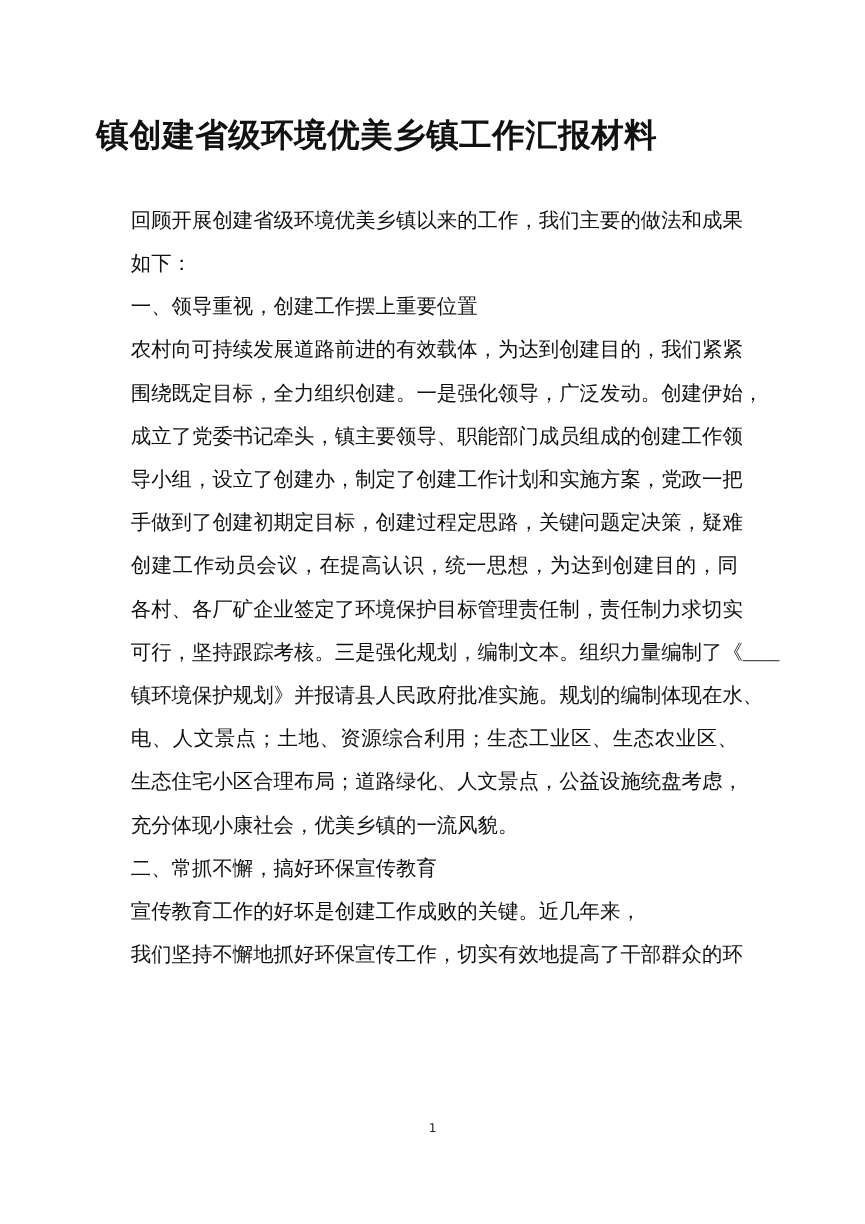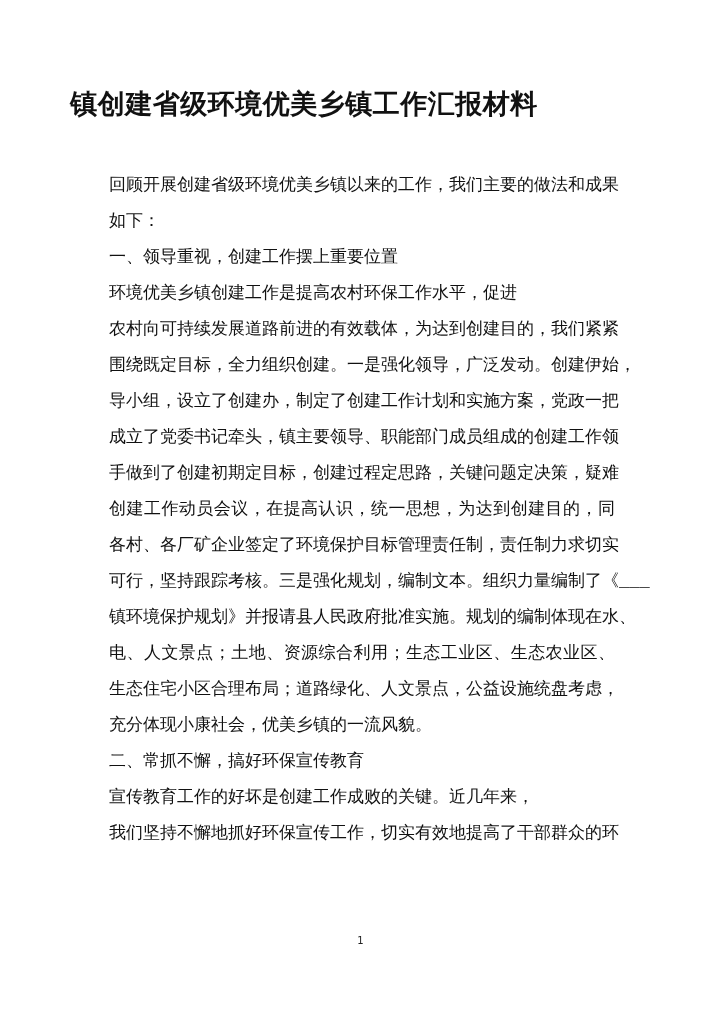--- a/index.html
+++ b/index.html
@@ -27,21 +27,21 @@
       left: 0;
       top: 84px;
       width: 608px;
       text-align: center;
       font-family: "DejaVu Sans", "Liberation Sans", sans-serif;
       font-weight: bold;
       font-size: 27px;
       line-height: 40px;
       letter-spacing: 0.5px;
       color: #111111;
-      margin: 0;
+      margin: 10px;
     }
     .body-text {
       position: absolute;
       left: 109px;
       top: 168px;
       width: 506px;
       margin: 0;
       padding: 0;
     }
     .line {
@@ -74,25 +74,24 @@
 </head>
 <body>
 
 <div class="page">
   <h1 class="title">镇创建省级环境优美乡镇工作汇报材料</h1>
 
   <div class="body-text">
     <span class="line">回顾开展创建省级环境优美乡镇以来的工作，我们主要的做法和成果</span>
     <span class="line short">如下：</span>
     <span class="line short">一、领导重视，创建工作摆上重要位置</span>
-    <span class="line short">环境优美乡镇创建工作是提高农村环保工作水平，促进</span>
     <span class="line">农村向可持续发展道路前进的有效载体，为达到创建目的，我们紧紧</span>
     <span class="line">围绕既定目标，全力组织创建。一是强化领导，广泛发动。创建伊始，</span>
+    <span class="line">成立了党委书记牵头，镇主要领导、职能部门成员组成的创建工作领</span>
     <span class="line">导小组，设立了创建办，制定了创建工作计划和实施方案，党政一把</span>
-    <span class="line">成立了党委书记牵头，镇主要领导、职能部门成员组成的创建工作领</span>
     <span class="line">手做到了创建初期定目标，创建过程定思路，关键问题定决策，疑难</span>
     <span class="line">创建工作动员会议，在提高认识，统一思想，为达到创建目的，同</span>
     <span class="line">各村、各厂矿企业签定了环境保护目标管理责任制，责任制力求切实</span>
     <span class="line">可行，坚持跟踪考核。三是强化规划，编制文本。组织力量编制了《___</span>
     <span class="line">镇环境保护规划》并报请县人民政府批准实施。规划的编制体现在水、</span>
     <span class="line">电、人文景点；土地、资源综合利用；生态工业区、生态农业区、</span>
     <span class="line">生态住宅小区合理布局；道路绿化、人文景点，公益设施统盘考虑，</span>
     <span class="line short">充分体现小康社会，优美乡镇的一流风貌。</span>
     <span class="line short">二、常抓不懈，搞好环保宣传教育</span>
     <span class="line short">宣传教育工作的好坏是创建工作成败的关键。近几年来，</span>

